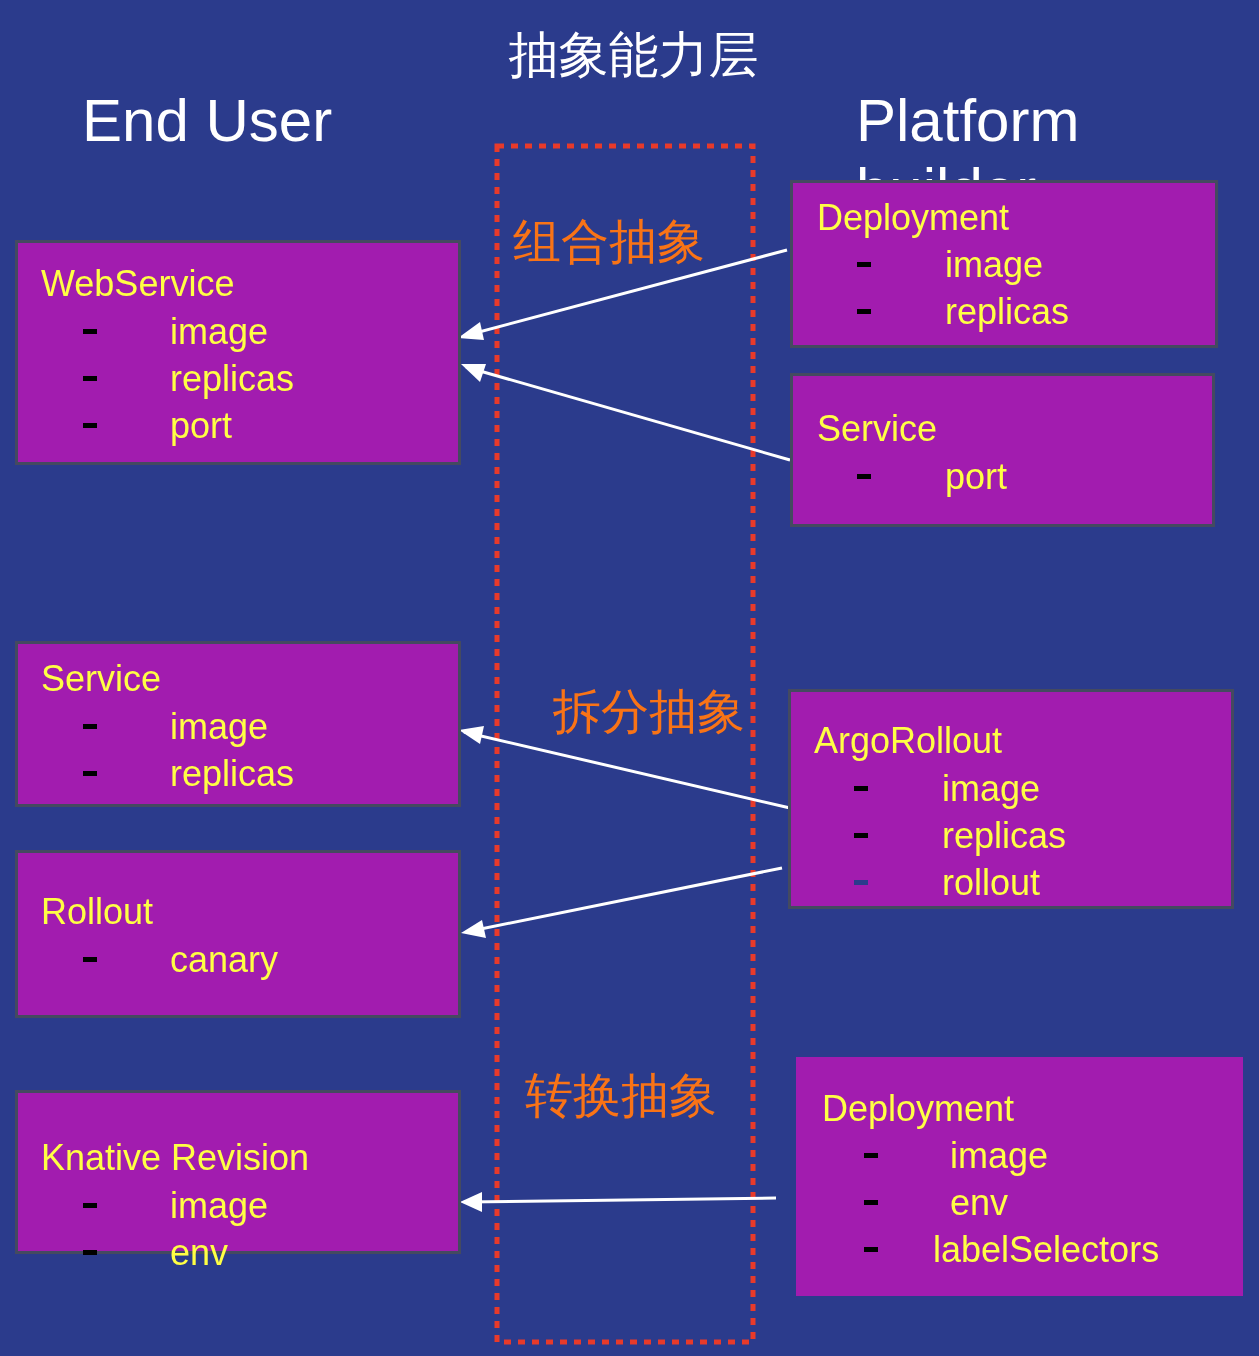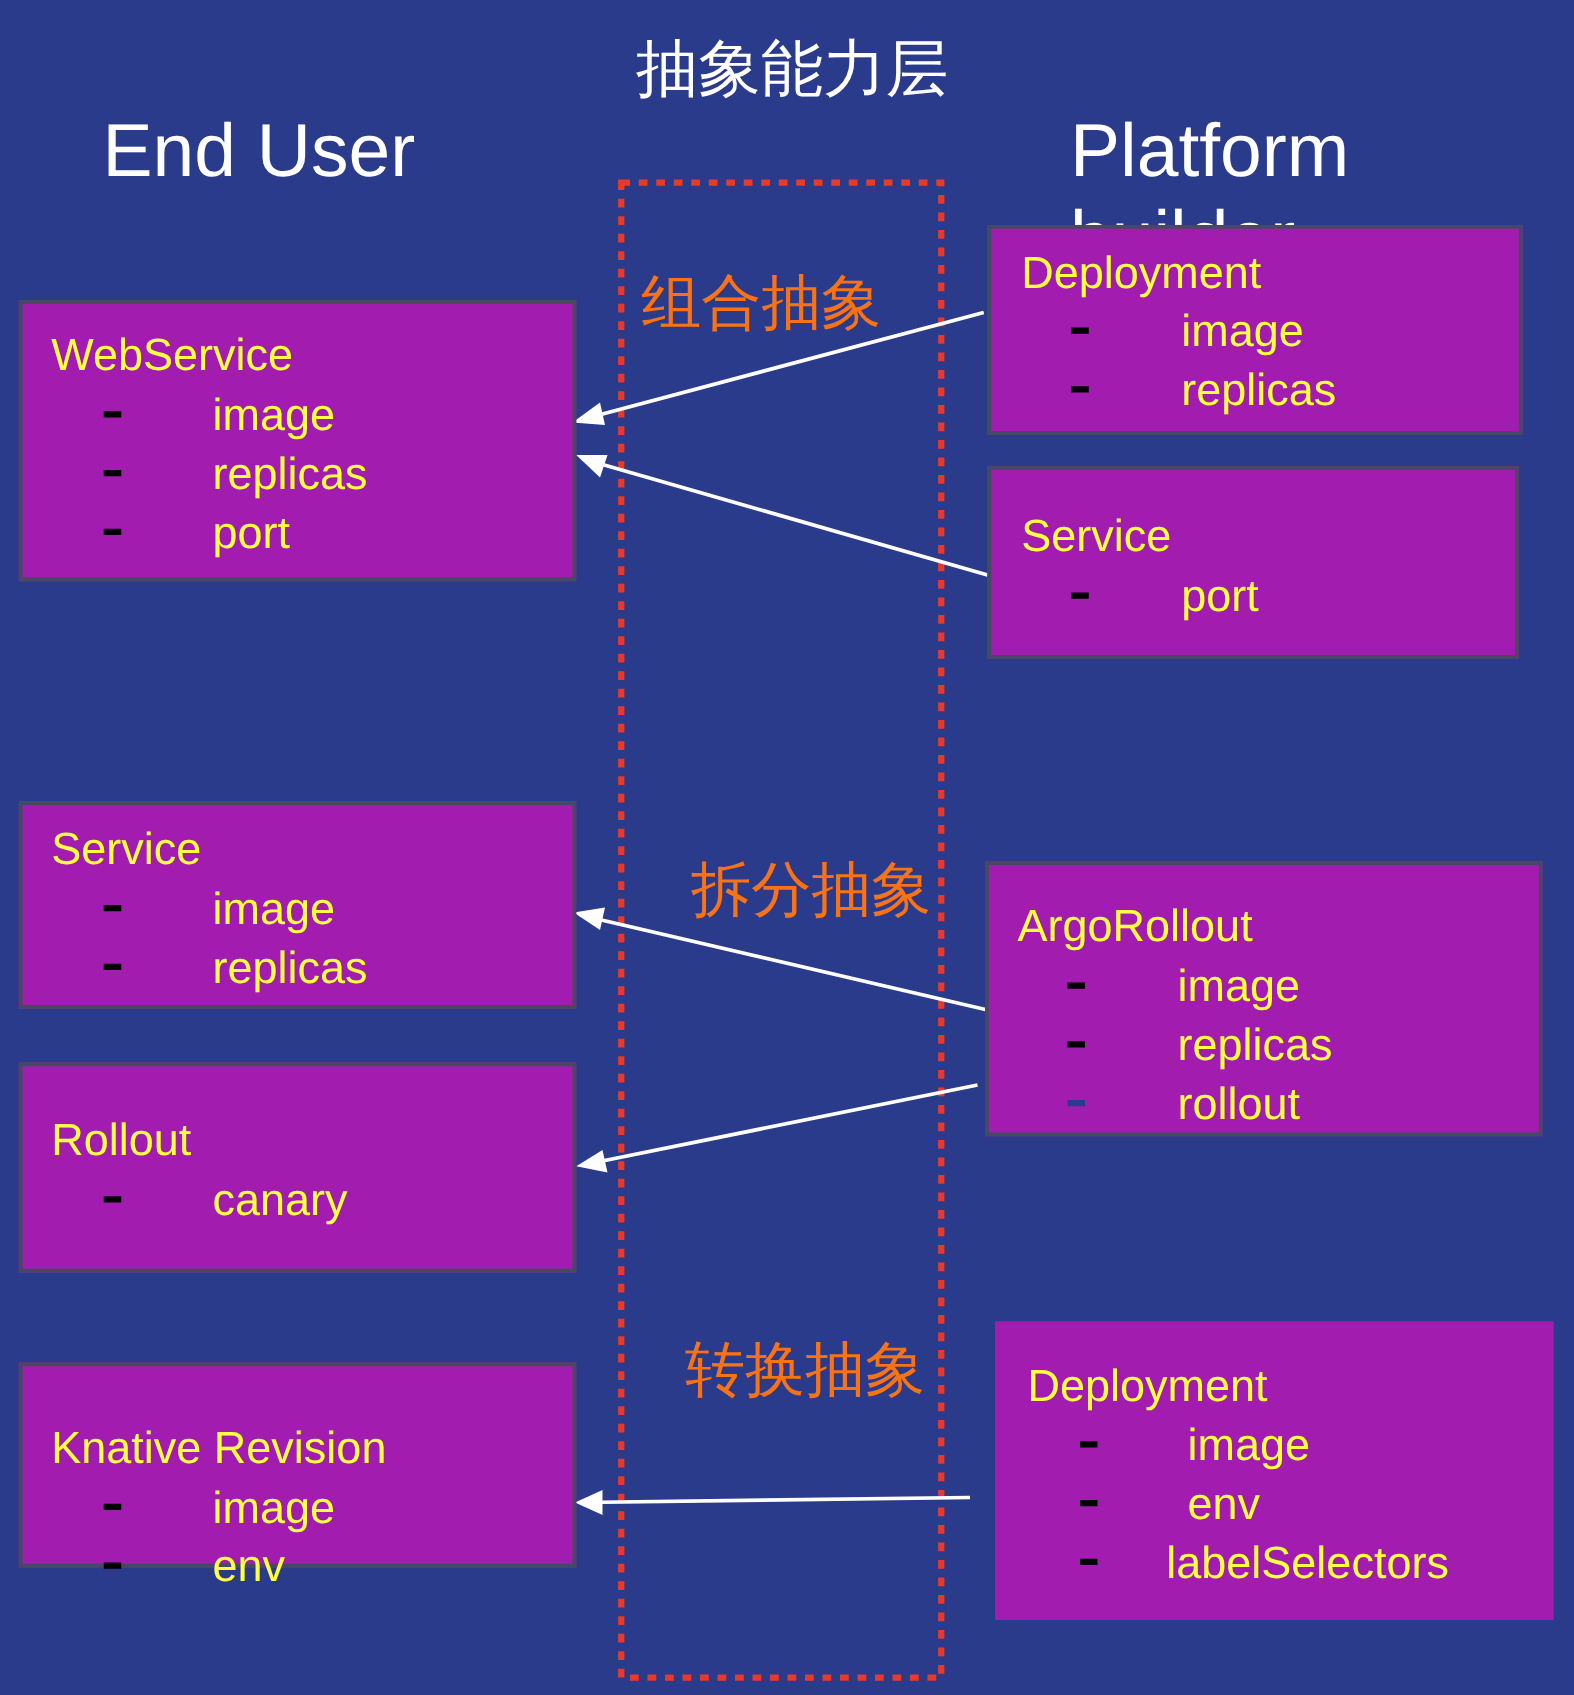--- a/index.html
+++ b/index.html
@@ -71,21 +71,21 @@
     <path d="M459,730 L484,726 L480,744 Z" fill="#fff"></path>
     <line x1="782" y1="868" x2="466" y2="932" stroke="#fff" stroke-width="3"></line>
     <path d="M461,933 L482,920 L486,938 Z" fill="#fff"></path>
     <line x1="776" y1="1198" x2="466" y2="1202" stroke="#fff" stroke-width="3"></line>
     <path d="M460,1202 L482,1192 L482,1212 Z" fill="#fff"></path>
   </g>
 </svg>
 
 <div class="middle-label" style="left:513px; top:210px;">组合抽象</div>
 <div class="middle-label" style="left:525px; top:680px;margin-left:28px;">拆分抽象</div>
-<div class="middle-label" style="left:525px; top:1064px;margin-left:23px;">转换抽象</div>
+<div class="middle-label" style="left:525px; top:1064px;">转换抽象</div>
 
 <div class="box" style="left:15px; top:240px; width:446px; height:225px;">
   <div class="box-title" style="left:23px; top:20px;">WebService</div>
   <div class="field" style="left:65px; top:68px;">
       <span class="dash" style="top:18px;"></span>
       <span class="name" style="left:87px;">image</span>
     </div>
   <div class="field" style="left:65px; top:115px;">
       <span class="dash" style="top:18px;"></span>
       <span class="name" style="left:87px;">replicas</span>

